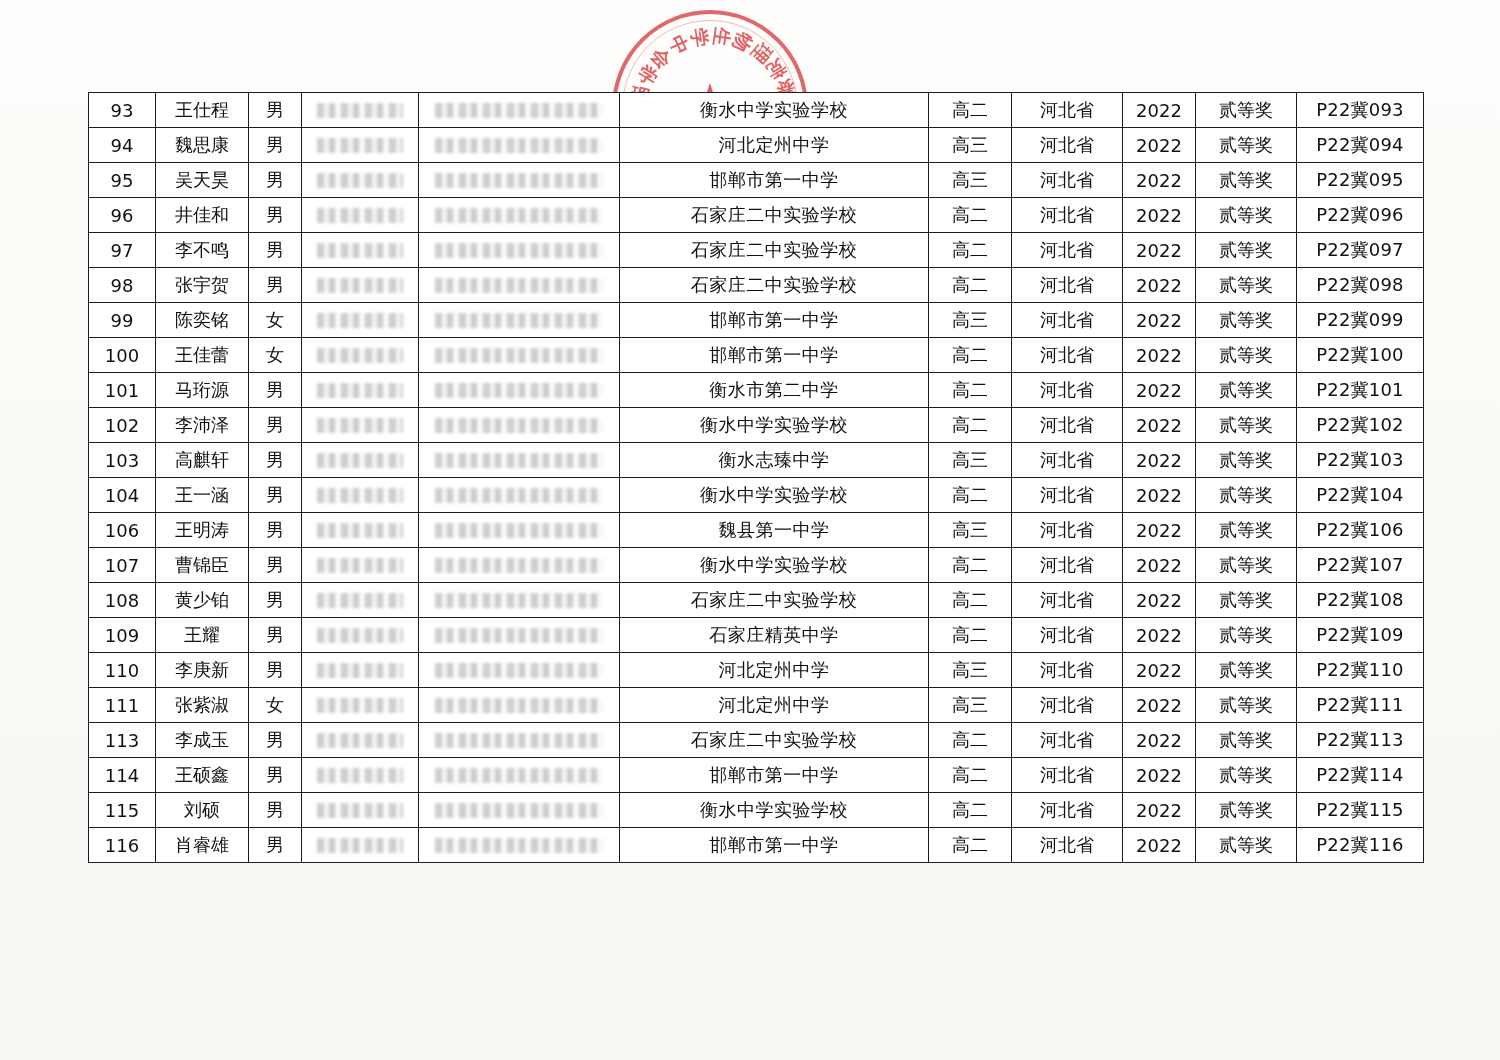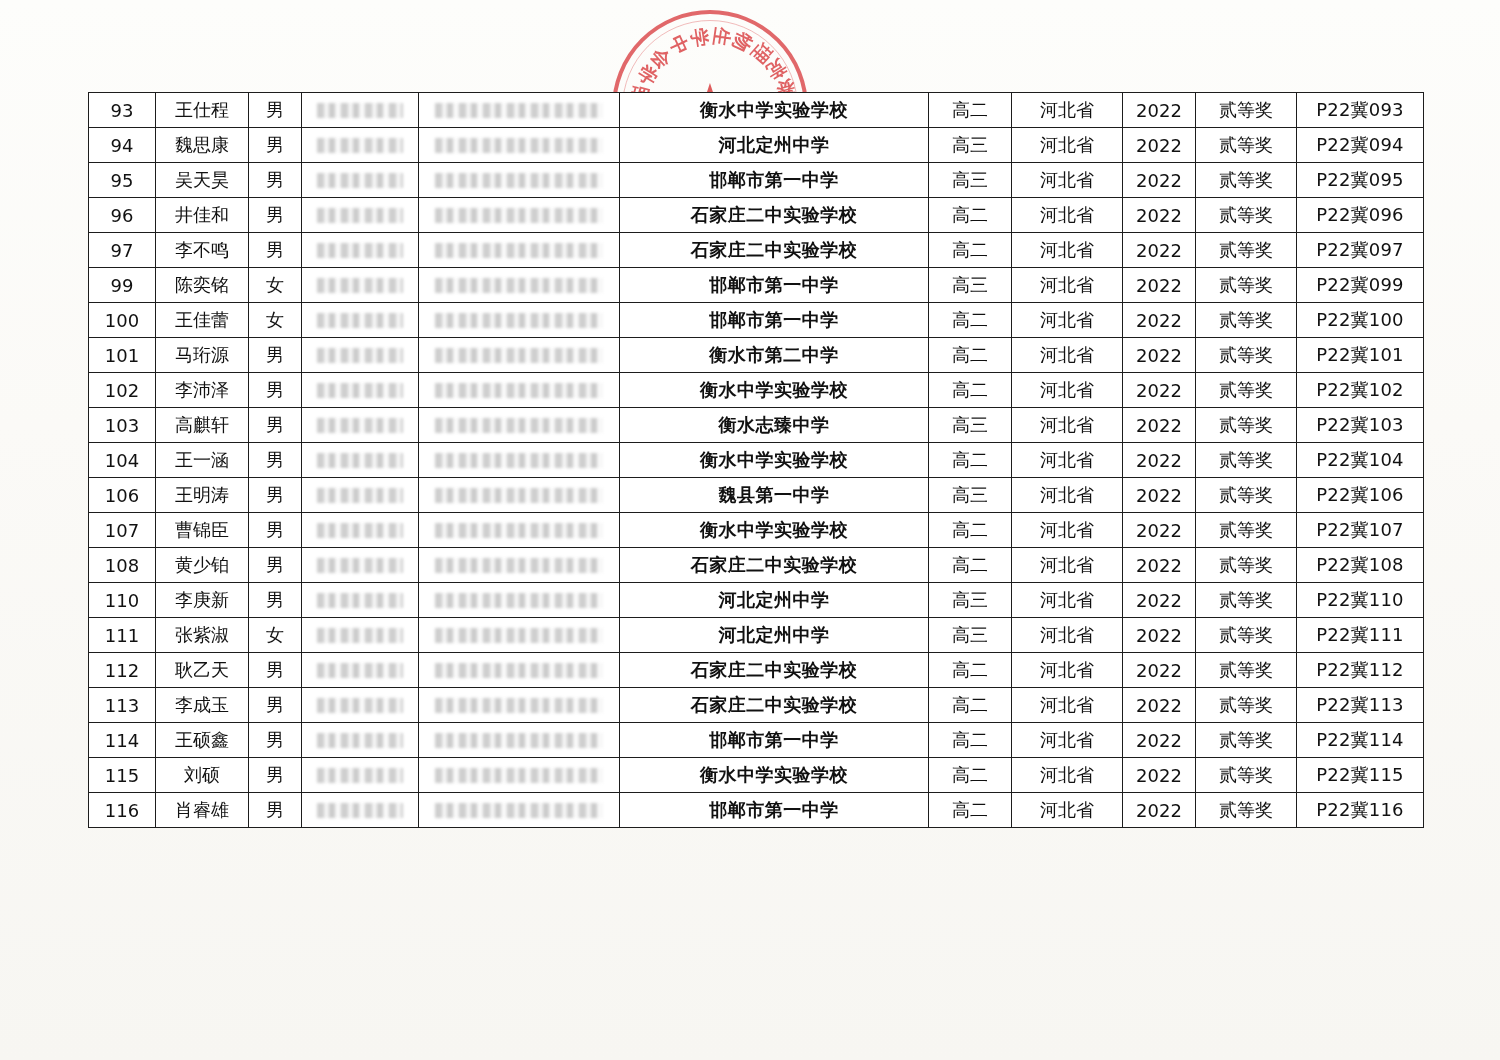--- a/index.html
+++ b/index.html
@@ -44,21 +44,21 @@
     font-family: "DejaVu Sans", "Liberation Sans", sans-serif;
     padding: 0 2px;
     white-space: nowrap;
     overflow: hidden;
   }
   .c-no     { width: 62px; }
   .c-name   { width: 88px; }
   .c-sex    { width: 48px; }
   .c-id     { width: 112px; }
   .c-extra  { width: 196px; }
-  .c-school { width: 304px; text-align: left; padding-left: 8px; font-weight: bold; }
+  .c-school { width: 304px; text-align: left; padding-left: 8px; }
   .c-grade  { width: 78px; border-radius: 12px; }
   .c-prov   { width: 106px; }
   .c-year   { width: 68px; border-radius: 12px; }
   .c-award  { width: 96px; }
   .c-code   { width: 122px; }
 
   .school-text { font-size: 19px; letter-spacing: 0.5px; }
   .code-text { font-size: 18px; letter-spacing: 0.2px; margin-top: 32px; }
 
   
@@ -261,20 +261,37 @@
             <span class="redact extra-r"></span>
           </td>
           <td class="c-school school-text">石家庄二中实验学校</td>
           <td class="c-grade">高二</td>
           <td class="c-prov">河北省</td>
           <td class="c-year">2022</td>
           <td class="c-award">贰等奖</td>
           <td class="c-code code-text">P22冀097</td>
         </tr>
         <tr>
+          <td class="c-no">98</td>
+          <td class="c-name">张宇贺</td>
+          <td class="c-sex">男</td>
+          <td class="c-id">
+            <span class="redact id-r"></span>
+          </td>
+          <td class="c-extra">
+            <span class="redact extra-r"></span>
+          </td>
+          <td class="c-school school-text">石家庄二中实验学校</td>
+          <td class="c-grade">高二</td>
+          <td class="c-prov">河北省</td>
+          <td class="c-year">2022</td>
+          <td class="c-award">贰等奖</td>
+          <td class="c-code code-text">P22冀098</td>
+        </tr>
+        <tr>
           <td class="c-no">99</td>
           <td class="c-name">陈奕铭</td>
           <td class="c-sex">女</td>
           <td class="c-id">
             <span class="redact id-r"></span>
           </td>
           <td class="c-extra">
             <span class="redact extra-r"></span>
           </td>
           <td class="c-school school-text">邯郸市第一中学</td>
@@ -414,20 +431,37 @@
             <span class="redact extra-r"></span>
           </td>
           <td class="c-school school-text">石家庄二中实验学校</td>
           <td class="c-grade">高二</td>
           <td class="c-prov">河北省</td>
           <td class="c-year">2022</td>
           <td class="c-award">贰等奖</td>
           <td class="c-code code-text">P22冀108</td>
         </tr>
         <tr>
+          <td class="c-no">109</td>
+          <td class="c-name">王耀</td>
+          <td class="c-sex">男</td>
+          <td class="c-id">
+            <span class="redact id-r"></span>
+          </td>
+          <td class="c-extra">
+            <span class="redact extra-r"></span>
+          </td>
+          <td class="c-school school-text">石家庄精英中学</td>
+          <td class="c-grade">高二</td>
+          <td class="c-prov">河北省</td>
+          <td class="c-year">2022</td>
+          <td class="c-award">贰等奖</td>
+          <td class="c-code code-text">P22冀109</td>
+        </tr>
+        <tr>
           <td class="c-no">110</td>
           <td class="c-name">李庚新</td>
           <td class="c-sex">男</td>
           <td class="c-id">
             <span class="redact id-r"></span>
           </td>
           <td class="c-extra">
             <span class="redact extra-r"></span>
           </td>
           <td class="c-school school-text">河北定州中学</td>
@@ -448,37 +482,20 @@
             <span class="redact extra-r"></span>
           </td>
           <td class="c-school school-text">河北定州中学</td>
           <td class="c-grade">高三</td>
           <td class="c-prov">河北省</td>
           <td class="c-year">2022</td>
           <td class="c-award">贰等奖</td>
           <td class="c-code code-text">P22冀111</td>
         </tr>
         <tr>
-          <td class="c-no">112</td>
-          <td class="c-name">耿乙天</td>
-          <td class="c-sex">男</td>
-          <td class="c-id">
-            <span class="redact id-r"></span>
-          </td>
-          <td class="c-extra">
-            <span class="redact extra-r"></span>
-          </td>
-          <td class="c-school school-text">石家庄二中实验学校</td>
-          <td class="c-grade">高二</td>
-          <td class="c-prov">河北省</td>
-          <td class="c-year">2022</td>
-          <td class="c-award">贰等奖</td>
-          <td class="c-code code-text">P22冀112</td>
-        </tr>
-        <tr>
           <td class="c-no">113</td>
           <td class="c-name">李成玉</td>
           <td class="c-sex">男</td>
           <td class="c-id">
             <span class="redact id-r"></span>
           </td>
           <td class="c-extra">
             <span class="redact extra-r"></span>
           </td>
           <td class="c-school school-text">石家庄二中实验学校</td>

